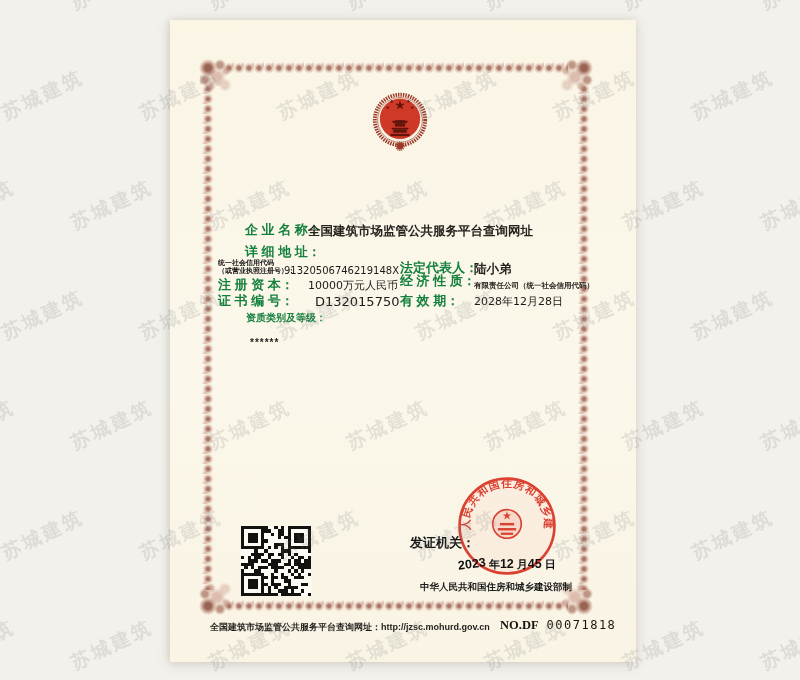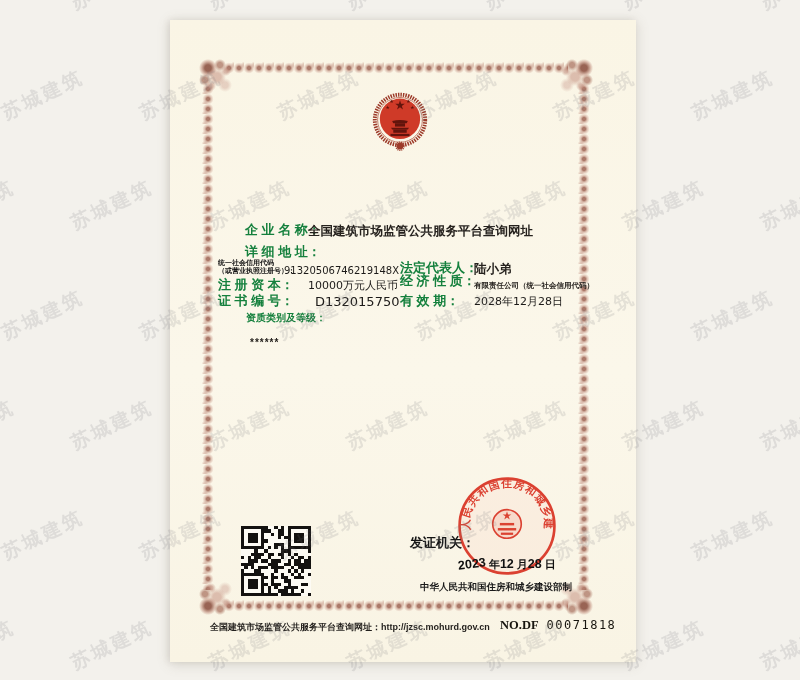--- a/index.html
+++ b/index.html
@@ -308,21 +308,21 @@
       <path d="M0,-1 L0.224,-0.309 L0.951,-0.309 L0.363,0.118 L0.588,0.809 L0,0.382 L-0.588,0.809 L-0.363,0.118 L-0.951,-0.309 L-0.224,-0.309 Z" transform="translate(50,40) scale(4.5)"></path>
       <rect x="43" y="47" width="14" height="2.4"></rect>
       <rect x="41" y="52" width="18" height="2.4"></rect>
       <rect x="44" y="56.5" width="12" height="2.2"></rect>
     </g>
   </svg>
 
   <div id="date-row" class="abs">
     <span class="y">2023</span>
     <span>年</span><span class="d">12</span>
-    <span>月</span><span class="d">28</span>
+    <span>月</span><span class="d">45</span>
     <span>日</span>
   </div>
 
   <div id="made-by" class="abs">中华人民共和国住房和城乡建设部制</div>
 
   <div id="footer-query" class="abs">全国建筑市场监管公共服务平台查询网址：http://jzsc.mohurd.gov.cn</div>
   <div id="footer-no" class="abs">
     <span>NO.DF</span><span class="digits">00071818</span>
   </div>
 

